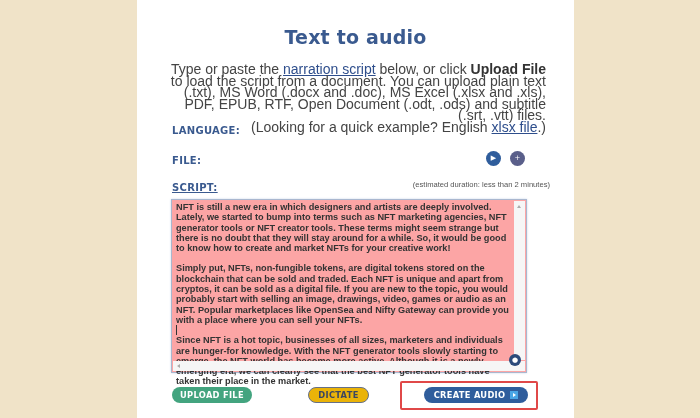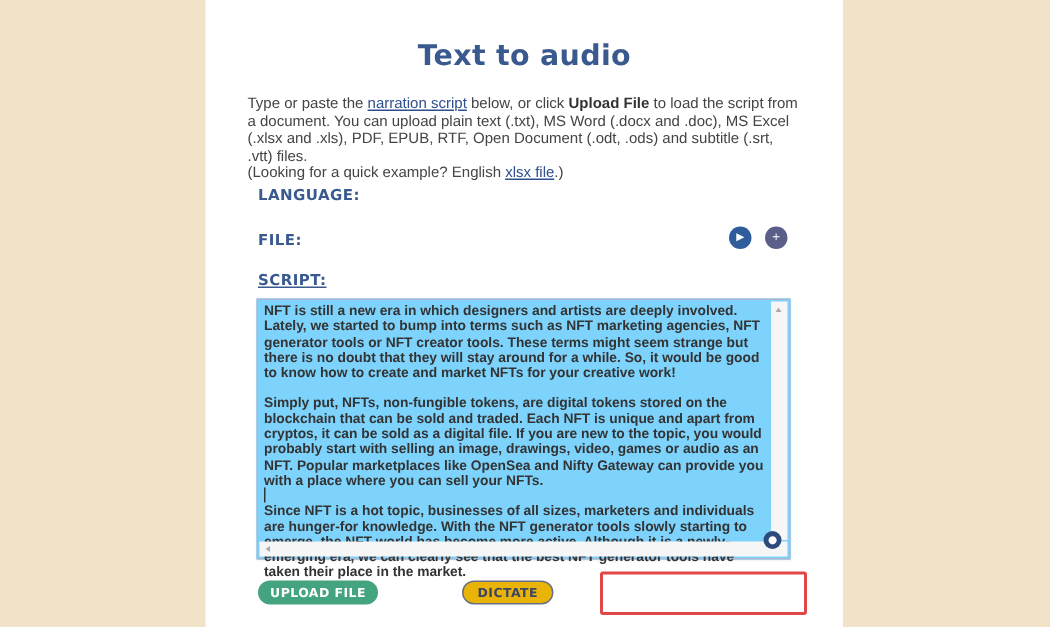--- a/index.html
+++ b/index.html
@@ -5,29 +5,30 @@
     html, body { margin: 0; padding: 0; }
     body {
       width: 700px; height: 418px; overflow: hidden;
       background: #f0e3c8;
       font-family: "DejaVu Sans", "Liberation Sans", sans-serif;
       position: relative;
     }
     .panel {
       position: absolute; left: 137px; top: 0; width: 425px; height: 418px;
       background: #ffffff;
+      padding-left: 12px;
     }
     .title {
       position: absolute; left: 0; right: 0; top: 26px;
       text-align: center; font-size: 19px; font-weight: bold; color: #3a5a8f;
       letter-spacing: 0.2px;
     }
     .intro {
       position: absolute; left: 28px; right: 28px; top: 64px;
-      text-align: left; font-size: 10px; line-height: 11.5px; color: #444;
+      text-align: right; font-size: 14px; line-height: 11.5px; color: #444;
       font-family: "Liberation Sans", sans-serif;
     }
     .intro a { color: #2e4e8c; text-decoration: underline; }
     .intro b { color: #333; }
     .label {
       position: absolute; font-size: 10px; font-weight: bold; color: #3a5a8f;
       letter-spacing: 0.3px;
     }
     .select {
       position: absolute; border-bottom: 1px solid #dcdcdc;
@@ -42,21 +43,21 @@
     .circle-btn {
       position: absolute; width: 15px; height: 15px; border-radius: 50%;
       color: #fff; font-size: 7px; line-height: 15px; text-align: center;
     }
     .duration {
       position: absolute; right: 24px; top: 180px;
       font-family: "Liberation Sans", sans-serif; font-size: 7.6px; color: #555;
     }
     .textarea {
       position: absolute; left: 34px; top: 199px; width: 356px; height: 174px;
-      border: 1px solid #a9b7cf; box-sizing: border-box; background: #7dd3fc;
+      border: 1px solid #a9b7cf; box-sizing: border-box; background: #fca5a5;
       box-shadow: 0 0 2px #c9d6ea;
     }
     .ta-content {
       position: absolute; left: 4px; top: 2px; right: 14px;
       font-family: "Liberation Sans", sans-serif; font-weight: bold;
       font-size: 9.2px; line-height: 10.3px; color: #333;
     }
     .ta-content p { margin: 0 0 10px 0; white-space: pre-line; }
     .ta-content p.last { margin-bottom: 0; }
     .vscroll {
@@ -119,33 +120,37 @@
 
   <div class="label" style="left:35px; top:155px;">FILE:</div>
   <div class="circle-btn" style="left:349px; top:151px; background:#2f5d9c;">
     <span>▶</span>
   </div>
   <div class="circle-btn" style="left:373px; top:151px; background:#5a5f8a;">
     <span>+</span>
   </div>
 
   <div class="label" style="left:35px; top:182px;text-decoration:underline;">SCRIPT:</div>
+  <div class="duration">(estimated duration: less than 2 minutes)</div>
 
   <div class="textarea">
     <div class="ta-content">
       <p>NFT is still a new era in which designers and artists are deeply involved. Lately, we started to bump into terms such as NFT marketing agencies, NFT generator tools or NFT creator tools. These terms might seem strange but there is no doubt that they will stay around for a while. So, it would be good to know how to create and market NFTs for your creative work!</p>
       <p style="margin-bottom:0">Simply put, NFTs, non-fungible tokens, are digital tokens stored on the blockchain that can be sold and traded. Each NFT is unique and apart from cryptos, it can be sold as a digital file. If you are new to the topic, you would probably start with selling an image, drawings, video, games or audio as an NFT. Popular marketplaces like OpenSea and Nifty Gateway can provide you with a place where you can sell your NFTs.</p>
       <div style="height:10px; border-left:1px solid #333; width:0; margin:0 0 0 0;"></div>
       <p class="last">Since NFT is a hot topic, businesses of all sizes, marketers and individuals are hunger-for knowledge. With the NFT generator tools slowly starting to emerge, the NFT world has become more active. Although it is a newly-emerging era, we can clearly see that the best NFT generator tools have taken their place in the market.</p>
     </div>
     <div class="vscroll">
       <span class="up"></span>
     </div>
     <div class="hscroll">
       <span class="left"></span>
     </div>
     <div class="widget">●</div>
   </div>
 
   <div class="btn btn-upload">UPLOAD FILE</div>
   <div class="btn btn-dictate">DICTATE</div>
+  <div class="btn btn-create">
+    <span>CREATE AUDIO</span><span class="play-sq"></span>
+  </div>
   <div class="highlight"></div>
 </div>
 
 </body></html>

